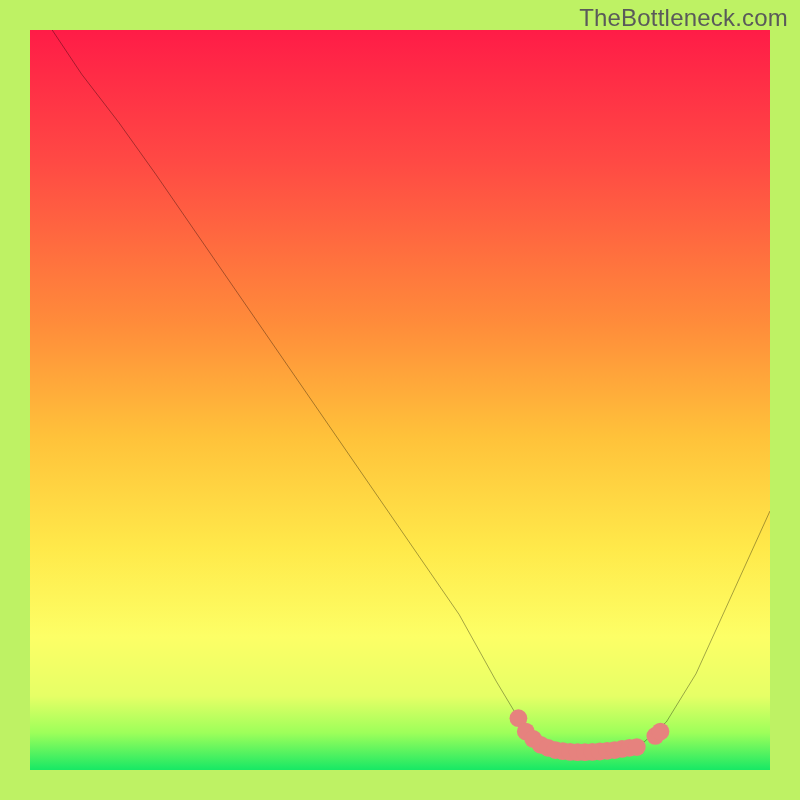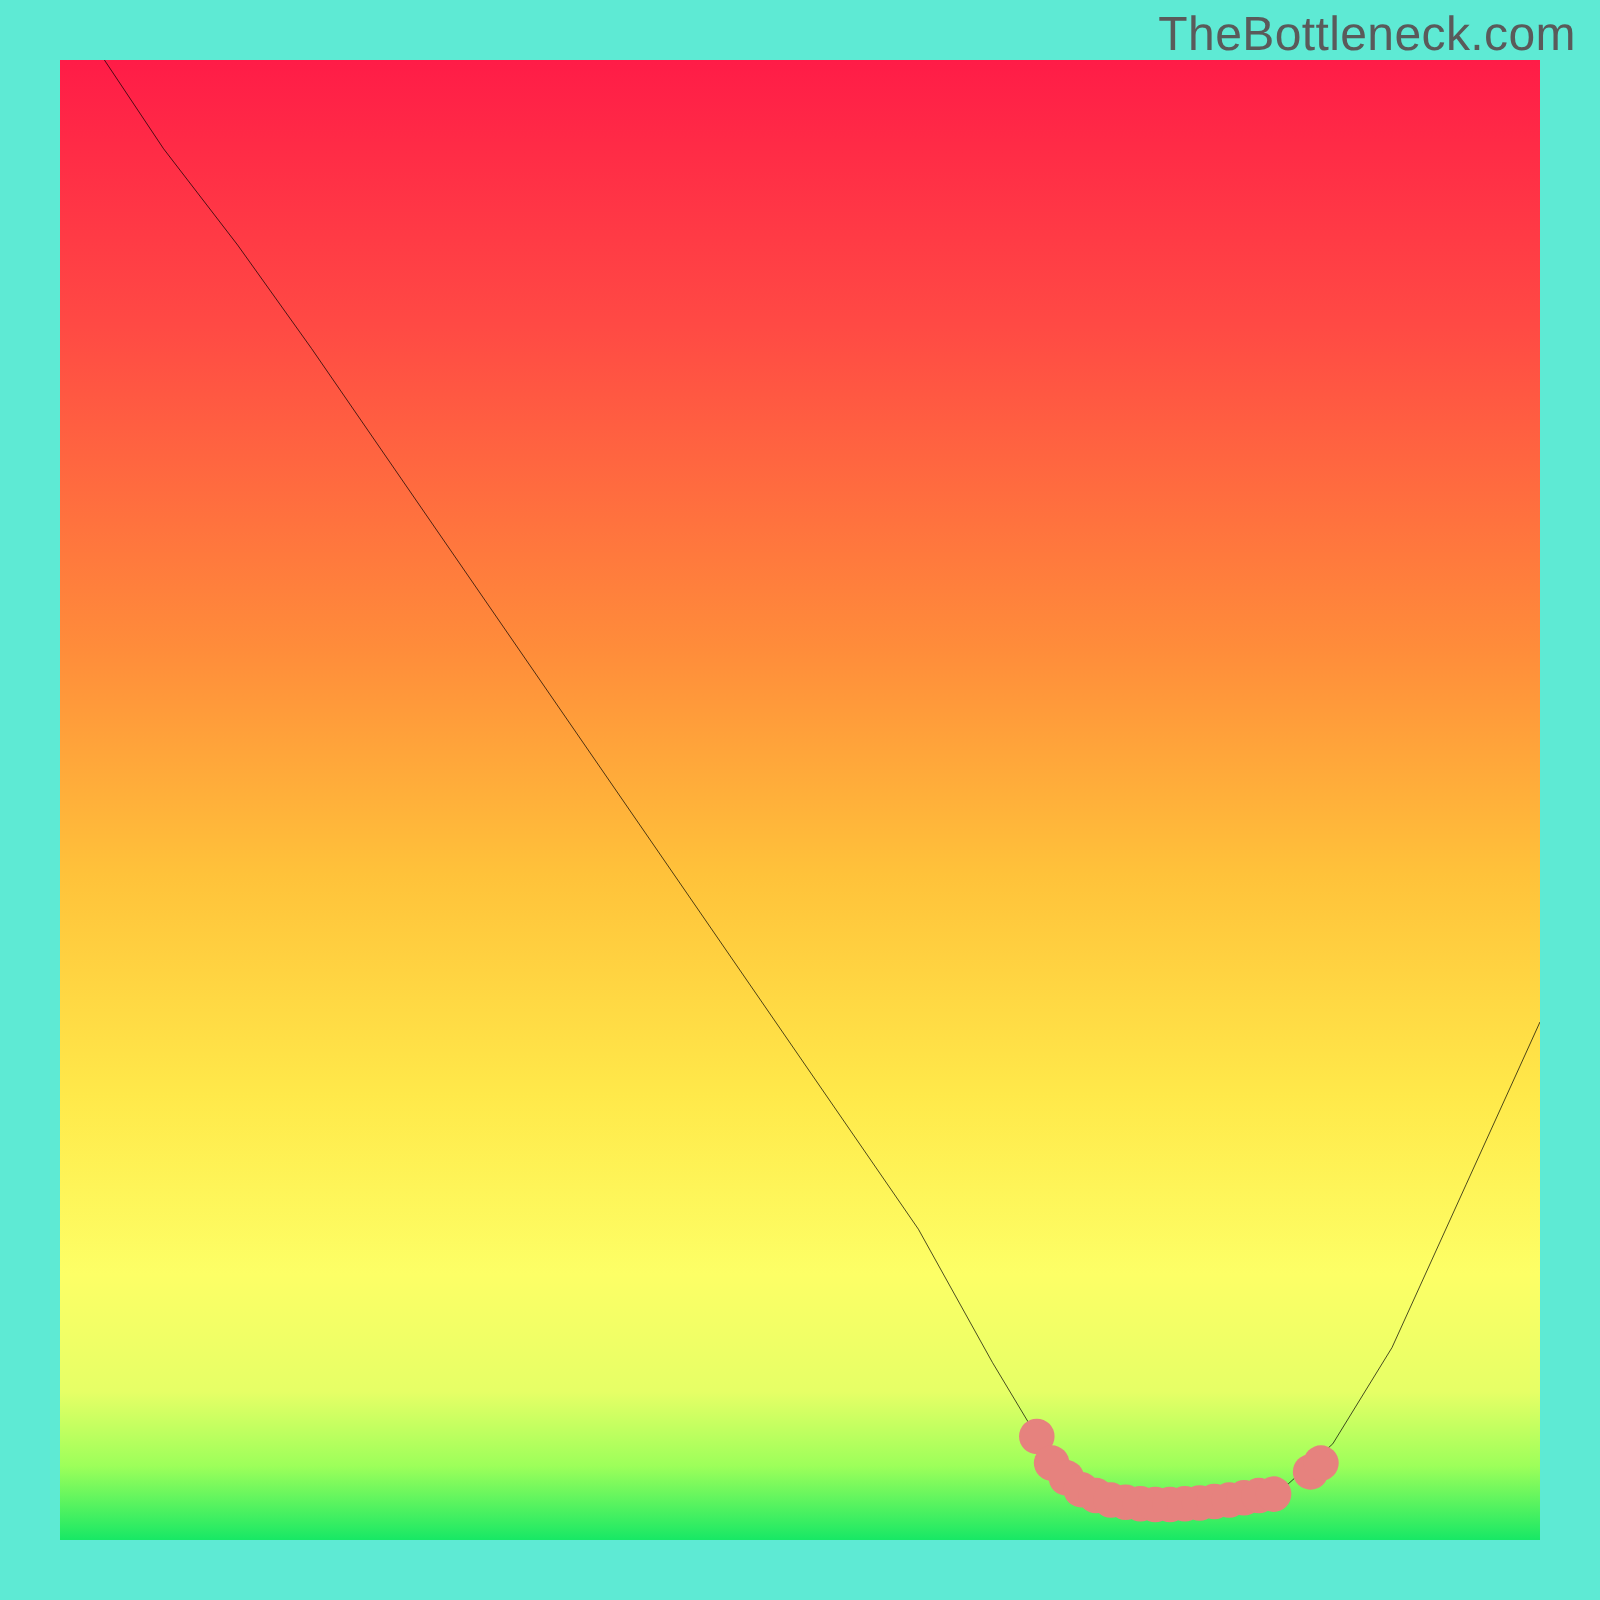--- a/index.html
+++ b/index.html
@@ -8,21 +8,21 @@
     width: 800px;
     height: 800px;
     background: #000;
     font-family: Arial, Helvetica, sans-serif;
     overflow: hidden;
   }
   .frame {
     position: relative;
     width: 800px;
     height: 800px;
-    background: #5eead4;
+    background: #bef264;
   }
   .watermark {
     position: absolute;
     top: 4px;
     right: 12px;
     color: #5a5a5a;
     font-size: 24px;
     font-weight: 500;
     letter-spacing: 0.2px;
     z-index: 10;

